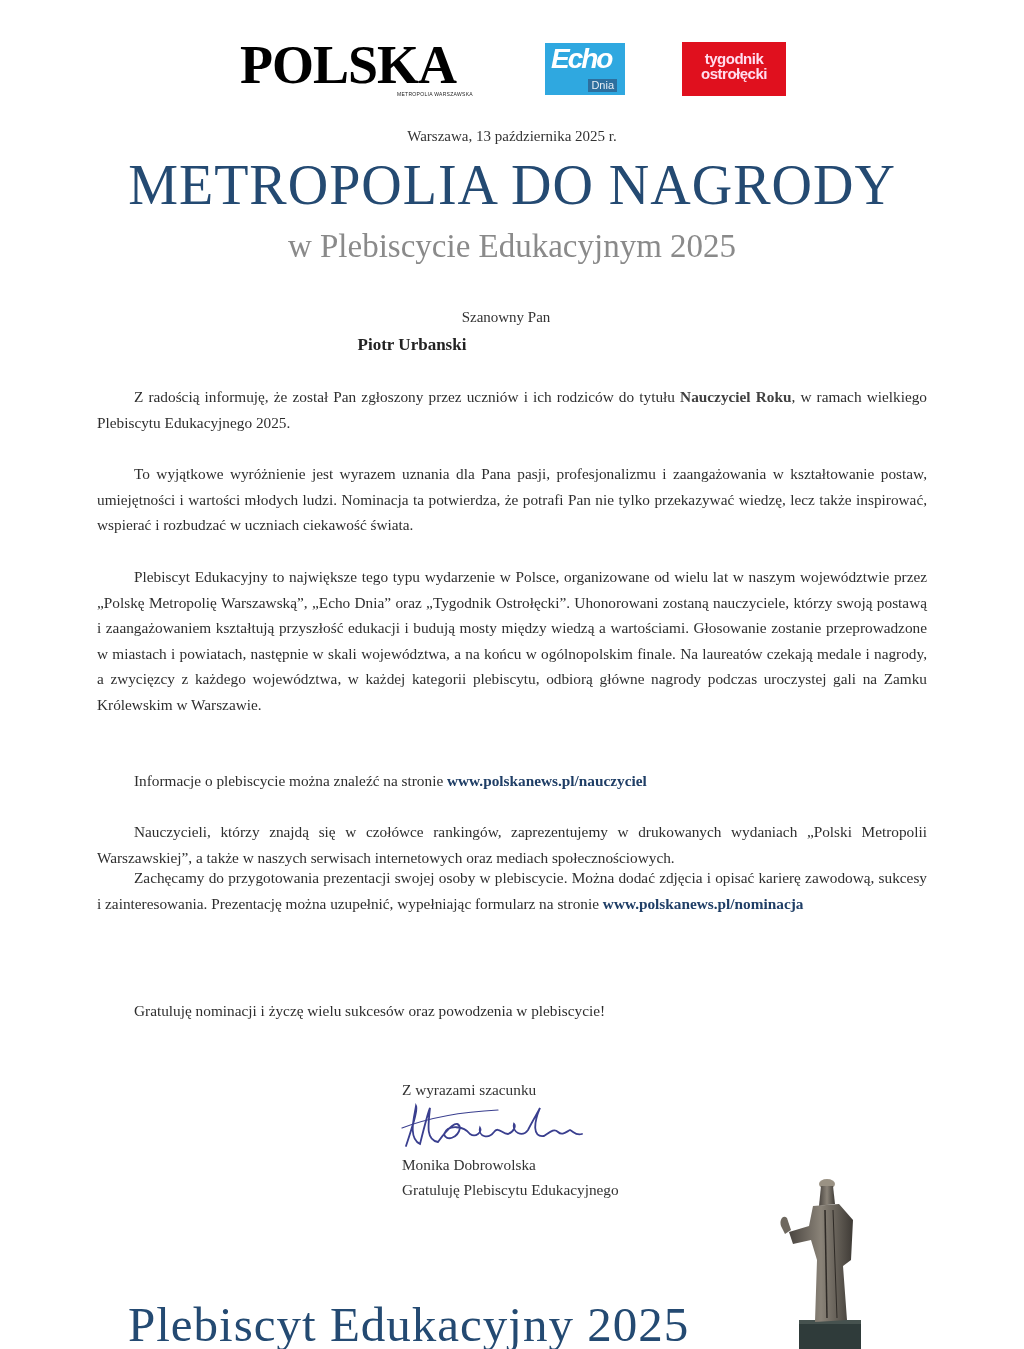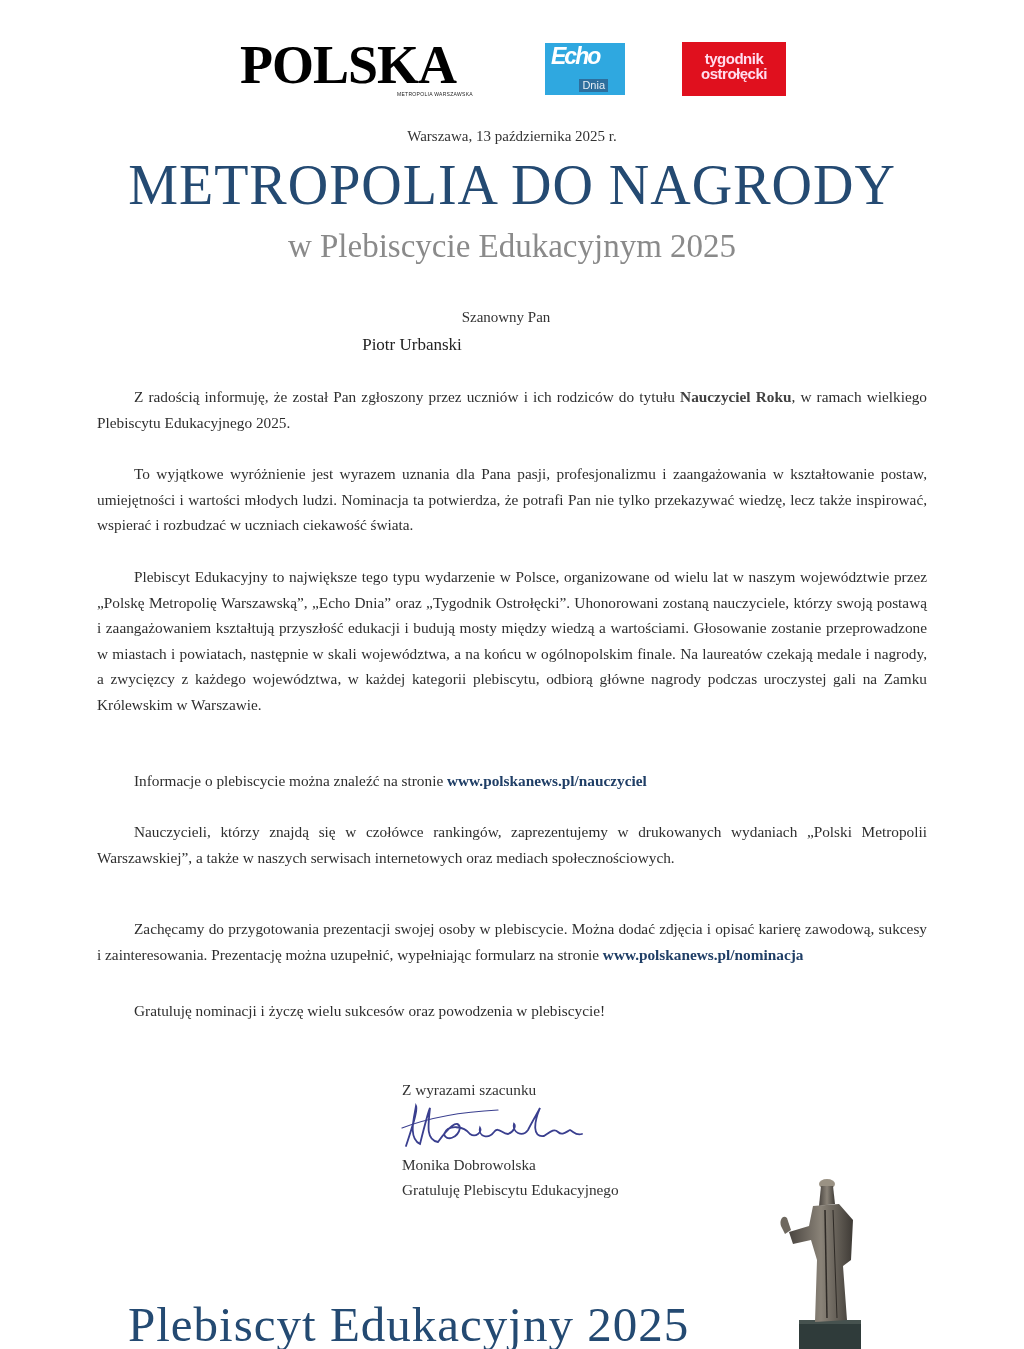--- a/index.html
+++ b/index.html
@@ -6,45 +6,45 @@
   body { width: 1024px; height: 1349px; position: relative; overflow: hidden;
          font-family: "Liberation Serif", "DejaVu Serif", serif; color: #2a2a2a; }
   .logos { position: absolute; top: 38px; left: 0; width: 1024px; height: 70px; }
   .logo-polska { position: absolute; left: 240px; top: 2px; width: 250px; }
   .logo-polska .big { font-family: "Liberation Serif", serif; font-weight: bold; font-size: 54px;
        letter-spacing: -1px; color: #000; line-height: 50px; transform: scaleY(1.0); }
   .logo-polska .small { position: absolute; left: 157px; top: 51px; font-family: "Liberation Sans", sans-serif;
        font-size: 5px; letter-spacing: 0.3px; color: #222; }
   .logo-echo { position: absolute; left: 545px; top: 5px; width: 80px; height: 52px; background: #2fa8e0; }
   .logo-echo .e { position: absolute; left: 6px; top: 0px; font-family: "Liberation Sans", sans-serif; font-style: italic;
-       font-weight: bold; font-size: 23px; color: #fff; letter-spacing: -2px; }
-  .logo-echo .d { position: absolute; right: 17px; bottom: 3px; background: #2d6f9e; color: #e6eef5;
+       font-weight: bold; font-size: 28px; color: #fff; letter-spacing: -2px; }
+  .logo-echo .d { position: absolute; right: 8px; bottom: 3px; background: #2d6f9e; color: #e6eef5;
        font-family: "Liberation Sans", sans-serif; font-size: 11px; padding: 0 3px; line-height: 13px; text-align: right; }
   .logo-tyg { position: absolute; left: 682px; top: 4px; width: 104px; height: 54px; background: #e0101e; }
   .logo-tyg .t { position: absolute; left: 0; right: 0; top: 9px; text-align: center; font-family: "Liberation Sans", sans-serif;
        font-weight: bold; font-size: 15px; line-height: 15px; color: #fde; letter-spacing: -0.5px; }
 
   .date { position: absolute; top: 128px; left: 0; width: 1024px; text-align: center; font-size: 15px; color: #333; }
   .title { position: absolute; top: 150px; left: 0; width: 1024px; text-align: center; font-size: 56px;
            color: #244a72; letter-spacing: 1px; line-height: 70px; }
   .subtitle { position: absolute; top: 226px; left: 0; width: 1024px; text-align: center; font-size: 33px;
            color: #8a8a8a; line-height: 40px; }
   .salute { position: absolute; top: 309px; left: 0; width: 1012px; text-align: center; font-size: 15px; color: #333; }
-  .recipient { position: absolute; top: 335px; left: 0; width: 824px; text-align: center; font-size: 17px; font-weight: normal; color: #222; }
+  .recipient { position: absolute; top: 335px; left: 0; width: 824px; text-align: center; font-size: 17px; font-weight: bold; color: #222; }
 
   .para { position: absolute; left: 97px; width: 830px; font-size: 15.3px; line-height: 25.5px; text-align: justify; color: #2e2e2e; }
   .para .ind { display: inline-block; width: 37px; }
   .para b { color: #404040; }
   .link { color: #1f3e66; font-weight: bold; }
   .p1 { top: 384px; }
   .p2 { top: 461px; }
   .p3 { top: 564px; }
   .p4 { top: 768px; }
   .p5 { top: 819px; }
-  .p6 { top: 916px; }
+  .p6 { top: 865px; }
   .p7 { top: 998px; }
 
   .closing { position: absolute; left: 402px; top: 1077px; font-size: 15.3px; line-height: 25px; color: #333; }
   .signature { position: absolute; left: 398px; top: 1098px; width: 200px; height: 56px; }
   .signer { position: absolute; left: 402px; top: 1152px; font-size: 15.3px; line-height: 25px; color: #333; }
   .signer-role { position: absolute; left: 402px; top: 1177px; font-size: 15.3px; line-height: 25px; color: #333; }
 
   .footer-title { position: absolute; left: 128px; top: 1290px; font-size: 49px; color: #244a72; letter-spacing: 1px; line-height: 70px; white-space: nowrap; }
   .statue { position: absolute; left: 775px; top: 1170px; width: 100px; height: 179px; }
 </style>

